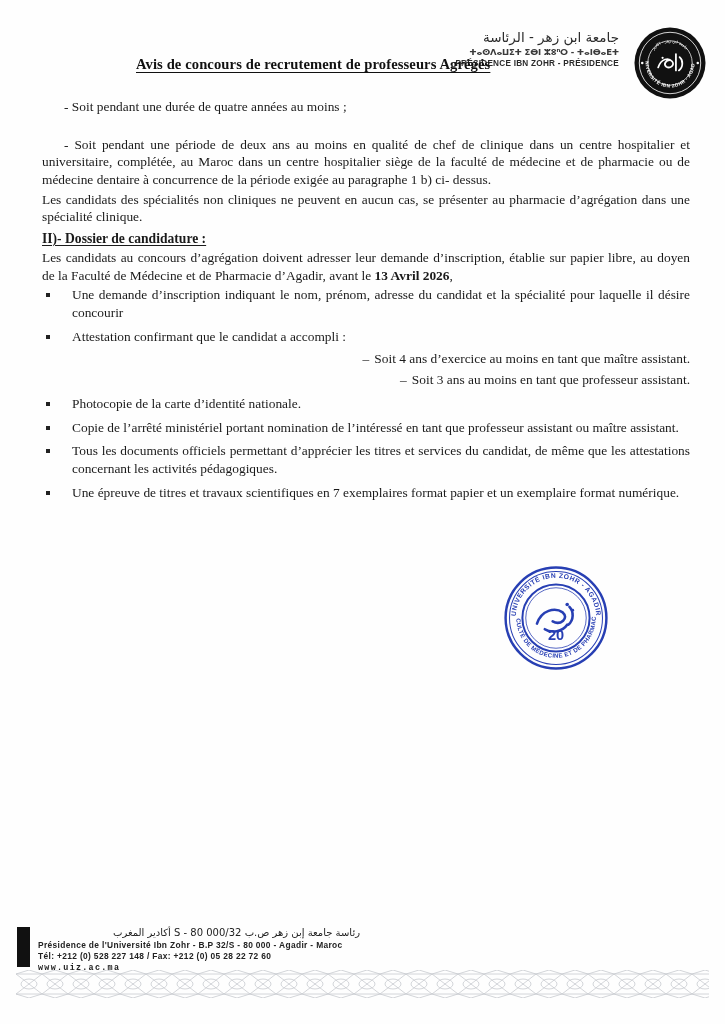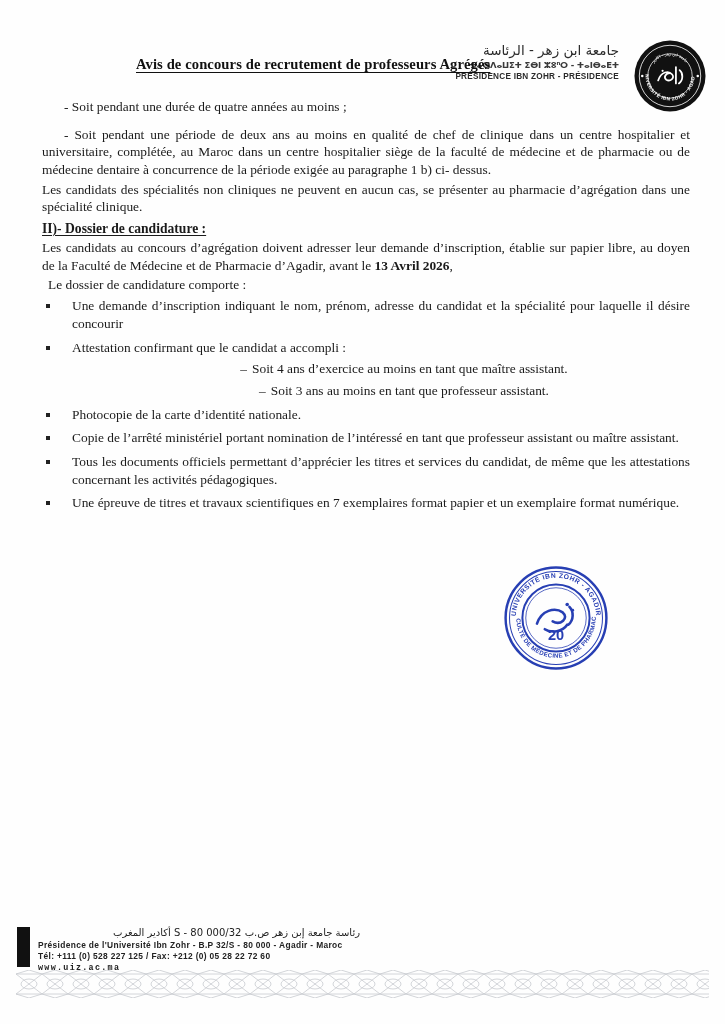--- a/index.html
+++ b/index.html
@@ -20,21 +20,21 @@
 
   .page {
     position: absolute;
     inset: 0;
     background: #fefefe;
   }
 
   
   .header {
     position: absolute;
-    top: 27px;
+    top: 14px;
     left: 0;
     right: 0;
     height: 84px;
     margin-left: 8px;
   }
   .header-org {
     position: absolute;
     right: 106px;
     top: 16px;
     width: 210px;
@@ -95,21 +95,21 @@
     position: absolute;
     top: 98px;
     left: 42px;
     width: 648px;
     font-size: 13.4px;
     line-height: 1.32;
   }
 
   .dash-line {
     text-indent: 22px;
-    margin: 0 0 10px 0;
+    margin: 0 0 20px 0;
   }
   .just-para {
     text-align: justify;
     text-justify: inter-word;
     margin: 0 0 2px 0;
   }
   .just-para.indent {
     text-indent: 22px;
   }
   .sec-head {
@@ -139,21 +139,21 @@
   ul.doc-list > li .sq {
     position: absolute;
     left: 4px;
     top: 7px;
     width: 4px;
     height: 4px;
     background: #222;
   }
   .sub-dash {
     margin: 4px 0 1px 46px;
-    text-align: center;
+    text-align: right;
   }
   .sub-dash .dsh { margin-right: 5px; }
 
   b, .bold { font-weight: bold; }
 
   
   .stamp-blue {
     position: absolute;
     left: 498px;
     top: 562px;
@@ -263,21 +263,20 @@
     <p class="dash-line">- Soit pendant une durée de quatre années au moins ;</p>
 
     <p class="just-para indent">- Soit pendant une période de deux ans au moins en qualité de chef de clinique dans un centre hospitalier et universitaire, complétée, au Maroc dans un centre hospitalier siège de la faculté de médecine et de pharmacie ou de médecine dentaire à concurrence de la période exigée au paragraphe 1 b) ci- dessus.</p>
 
     <p class="just-para">Les candidats des spécialités non cliniques ne peuvent en aucun cas, se présenter au pharmacie d’agrégation dans une spécialité clinique.</p>
 
     <p class="sec-head">II)- Dossier de candidature :</p>
 
     <p class="just-para"><span>Les candidats au concours d’agrégation doivent adresser leur demande d’inscription, établie sur papier libre, au  doyen de la Faculté de Médecine et de Pharmacie d’Agadir, avant le </span><b>13 Avril 2026</b><span>,</span></p>
 
-    <p class="lead-in">Le dossier de candidature comporte :</p>
 
     <ul class="doc-list">
 
       <li>
         <span class="sq"></span>
         <span>Une demande d’inscription indiquant le nom, prénom, adresse du candidat et la spécialité pour laquelle il désire concourir</span>
       </li>
 
       <li>
         <span class="sq"></span>
@@ -339,21 +338,21 @@
     <text x="50" y="70" text-anchor="middle" font-family="Liberation Sans, sans-serif" font-size="13" font-weight="bold" fill="#1c35b0">20</text>
   </svg>
 
   <div class="footer">
 
     <div class="footer-black-box"></div>
 
     <div class="footer-text">
       <div class="f-ar">رئاسة جامعة إبن زهر ص.ب 32/S - 80 000 أكادير المغرب</div>
       <div class="f-line">Présidence de l'Université Ibn Zohr - B.P 32/S - 80 000 - Agadir - Maroc</div>
-      <div class="f-line">Tél: +111 (0) 528 227 125 / Fax: +212 (0) 05 28 22 72 60</div>
+      <div class="f-line">Tél: +212 (0) 528 227 148 / Fax: +212 (0) 05 28 22 72 60</div>
       <div class="f-web">www.uiz.ac.ma</div>
     </div>
 
     <svg class="footer-band" viewBox="0 0 693 28" preserveAspectRatio="none">
       <defs>
         <pattern id="zellige" width="26" height="28" patternUnits="userSpaceOnUse">
           <g fill="none" stroke="#9aa0a8" stroke-width="0.8">
             <path d="M0 4 L13 14 L0 24"></path>
             <path d="M26 4 L13 14 L26 24"></path>
             <path d="M0 4 L26 4"></path>

